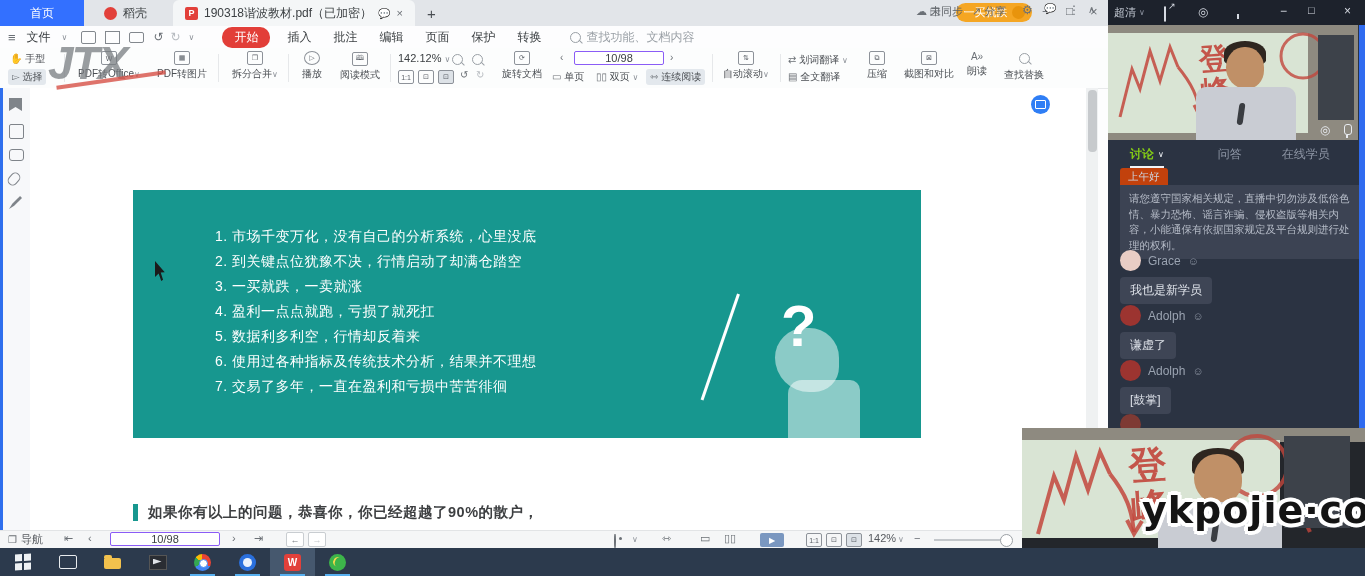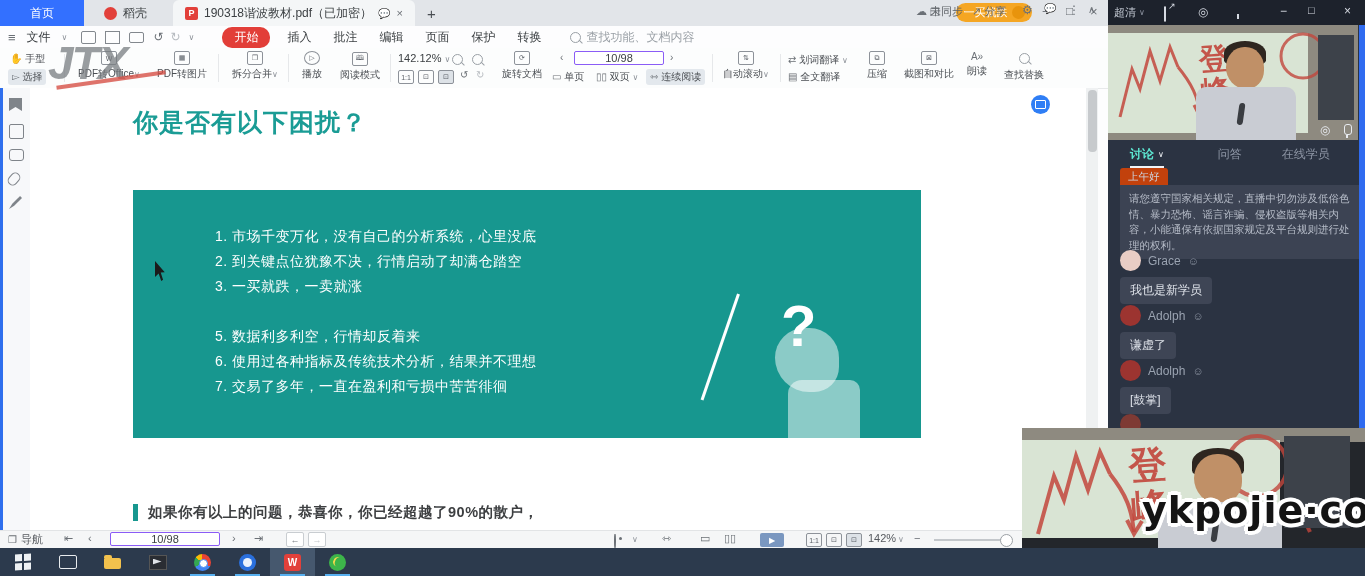--- a/index.html
+++ b/index.html
@@ -92,21 +92,21 @@
   .redchar{position:absolute;color:#c2463c;font-weight:bold;transform:rotate(-4deg);opacity:0.9;}
   .person-head{position:absolute;border-radius:50% 50% 46% 54%;background:#c09067;}
   .person-hair{position:absolute;border-radius:50% 50% 20% 20%;background:#2e2620;}
   .person-body{position:absolute;background:#c9ccd3;border-radius:10px 10px 0 0;}
   .mic{position:absolute;width:6px;height:22px;background:#3a3d42;border-radius:3px;transform:rotate(8deg);}
   .monitor{position:absolute;background:#3d424a;}
   .vico{position:absolute;color:#e8ebf0;font-size:12px;}
   .micico{position:absolute;width:6px;height:9px;border:1.3px solid #e8ebf0;border-radius:3px;}
   .micico::after{content:"";position:absolute;left:1px;top:10px;width:2px;height:3px;background:#e8ebf0;}
   #live-tabs{left:0;top:142px;width:250px;height:24px;display:flex;align-items:center;font-size:12px;color:#8f97a6;}
-  #tab-discuss{color:#5eead4;font-weight:bold;position:relative;}
+  #tab-discuss{color:#84cc16;font-weight:bold;position:relative;}
   #tab-discuss::after{content:"";position:absolute;left:0;bottom:-5px;width:34px;height:2px;background:#f2f4f7;}
   #greeting{left:12px;top:168px;background:#c2410c;color:#ccd2dc;font-size:10.5px;padding:2px 8px;border-radius:3px 3px 0 0;}
   #notice{left:12px;top:185px;width:230px;background:#3c4353;border-radius:0 4px 4px 4px;color:#b5bbc7;
     font-size:10.5px;line-height:15.5px;padding:6px 9px;}
   #notice-close{position:absolute;right:-1px;top:3px;color:#9aa1ad;font-size:11px;}
   .msg-name{display:flex;align-items:center;gap:7px;font-size:12px;color:#9aa3b1;}
   .avatar{width:21px;height:21px;border-radius:50%;}
   .bubble{display:inline-block;background:#3e4555;border-radius:4px;color:#dfe3ea;font-size:12px;padding:5px 10px;}
   #right-edge{left:1359px;top:25px;width:6px;height:523px;background:#2f6bf0;}
   
@@ -310,25 +310,25 @@
     <div id="sidebar" class="abs">
       <div class="sb-ico shape bm" style="top:10px;"></div>
       <div class="sb-ico img-ic" style="top:36px;"></div>
       <div class="sb-ico cm" style="top:61px;"></div>
       <div class="sb-ico clip" style="top:84px;"></div>
       <div class="sb-ico shape pen" style="top:108px;"></div>
     </div>
     <div id="left-edge" class="abs"></div>
 
     <div id="page" class="abs">
-      <div id="slide-title" class="abs">你是否有以下困扰？</div>
       <div id="tealbox" class="abs">
         <div class="titem" style="top:38px;">1. 市场千变万化，没有自己的分析系统，心里没底</div>
         <div class="titem" style="top:63px;">2. 到关键点位犹豫不决，行情启动了却满仓踏空</div>
         <div class="titem" style="top:88px;">3. 一买就跌，一卖就涨</div>
+        <div class="titem" style="top:113px;">4. 盈利一点点就跑，亏损了就死扛</div>
         <div class="titem" style="top:138px;">5. 数据利多利空，行情却反着来</div>
         <div class="titem" style="top:163px;">6. 使用过各种指标及传统技术分析，结果并不理想</div>
         <div class="titem" style="top:188px;">7. 交易了多年，一直在盈利和亏损中苦苦徘徊</div>
         <div id="slash"></div>
         <div id="head"></div>
         <div id="shoulder"></div>
         <div id="qmark">?</div>
       </div>
       <div id="footer-bar" class="abs"></div>
       <div id="footer-text" class="abs">如果你有以上的问题，恭喜你，你已经超越了90%的散户，</div>

